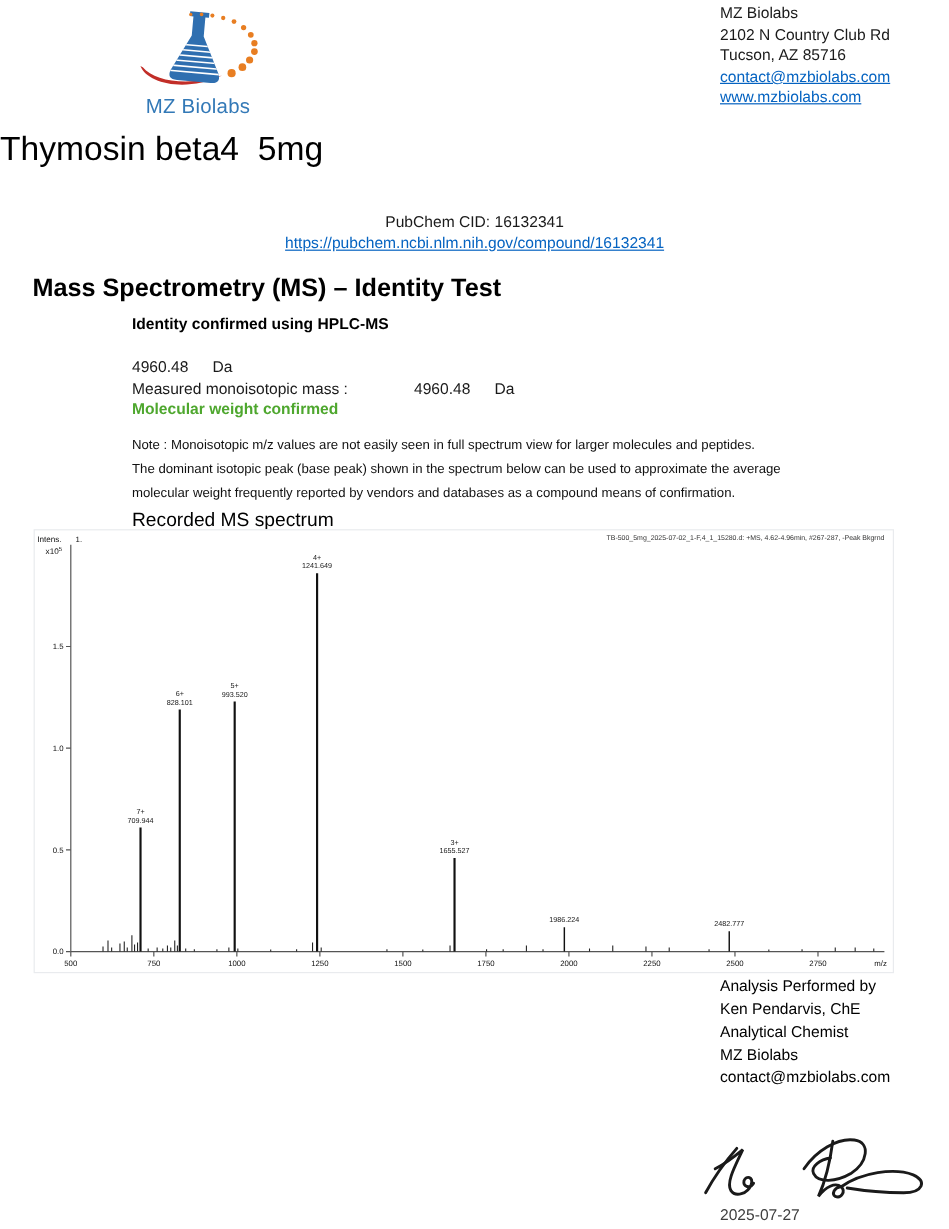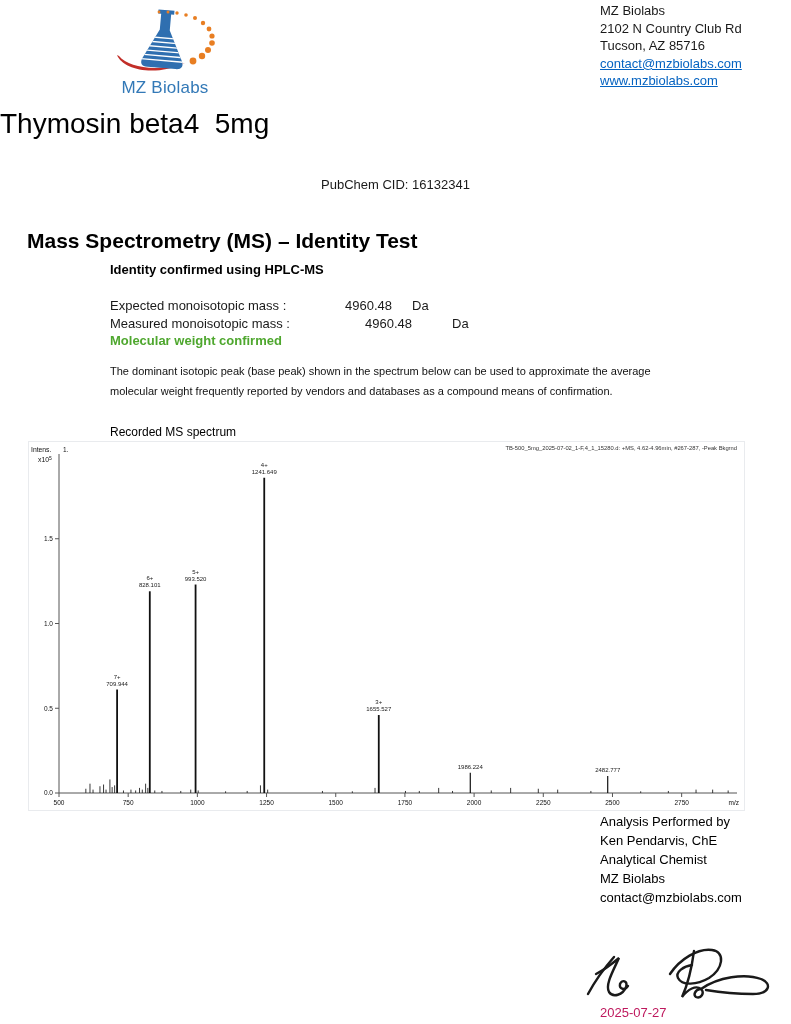--- a/index.html
+++ b/index.html
@@ -20,33 +20,33 @@
   .pubchem-link a{color:#0563C1;text-decoration:underline;}
 
   
   .ms-heading{position:absolute;left:27px;top:229px;font-size:21px;font-weight:bold;color:#000;}
   .ms-sub{position:absolute;left:110px;top:262px;font-size:13px;font-weight:bold;color:#000;}
   .ms-method{position:absolute;left:110px;top:280px;font-size:13px;}
   .ms-row{position:absolute;left:110px;font-size:13px;display:flex;}
   .ms-row .lbl{width:235px;}
   .ms-row .val{width:67px;}
   .ms-row-expected{top:298px;}
-  .ms-row-measured{top:316px;gap:20px;}
+  .ms-row-measured{top:316px;}
   .ms-result{position:absolute;left:110px;top:333px;font-size:13px;font-weight:bold;color:#4EA72E;}
   .ms-note{position:absolute;left:110px;top:361px;font-size:11px;line-height:20px;color:#111;}
-  .spectrum-caption{position:absolute;left:110px;top:425px;font-size:12px;color:#000;}
+  .spectrum-caption{position:absolute;left:110px;top:425px;font-size:16px;color:#000;}
 
   
   .chart-box{position:absolute;left:28px;top:441px;width:715px;height:368px;
              border:1px solid #e9ebee;background:#fff;}
 
   
   .footer-block{position:absolute;left:600px;top:812px;font-size:13px;line-height:19px;color:#000;}
   .signature{position:absolute;left:582px;top:940px;}
-  .footer-date{position:absolute;left:600px;top:1005px;font-size:13px;color:#be185d;}
+  .footer-date{position:absolute;left:600px;top:1005px;font-size:13px;color:#404040;}
 </style>
 </head>
 <body>
 
 <div class="page">
 
   <div class="logo-block">
     <svg width="124" height="72" viewBox="0 0 124 72">
       <defs>
         <clipPath id="flaskClip">
@@ -90,38 +90,41 @@
     <div>MZ Biolabs</div>
     <div>2102 N Country Club Rd</div>
     <div>Tucson, AZ 85716</div>
     <a href="#">contact@mzbiolabs.com</a>
     <a href="#">www.mzbiolabs.com</a>
   </div>
 
   <div class="doc-title">Thymosin beta4  5mg</div>
 
   <div class="pubchem-cid">PubChem CID: 16132341</div>
+  <div class="pubchem-link">
+    <a href="#">https://pubchem.ncbi.nlm.nih.gov/compound/16132341</a>
+  </div>
 
   <div class="ms-heading">Mass Spectrometry (MS) – Identity Test</div>
   <div class="ms-sub">Identity confirmed using HPLC-MS</div>
 
   <div class="ms-row ms-row-expected">
-    <span class="lbl">Expected monoisotopic mass :</span>
     <span class="val">4960.48</span>
     <span class="unit">Da</span>
   </div>
   <div class="ms-row ms-row-measured">
     <span class="lbl">Measured monoisotopic mass :</span>
     <span class="val">4960.48</span>
     <span class="unit">Da</span>
   </div>
 
   <div class="ms-result">Molecular weight confirmed</div>
 
   <div class="ms-note">
+    <div>Note : Monoisotopic m/z values are not easily seen in full spectrum view for larger molecules and peptides.</div>
     <div>The dominant isotopic peak (base peak) shown in the spectrum below can be used to approximate the average</div>
     <div>molecular weight frequently reported by vendors and databases as a compound means of confirmation.</div>
   </div>
 
   <div class="spectrum-caption">Recorded MS spectrum</div>
 
   <div class="chart-box">
     <svg width="713" height="366" viewBox="0 0 713 366" font-family="Liberation Sans, sans-serif">
         <line x1="30" y1="12" x2="30" y2="351" stroke="#555" stroke-width="1"></line>
         <line x1="30" y1="351" x2="708" y2="351" stroke="#555" stroke-width="1"></line>

